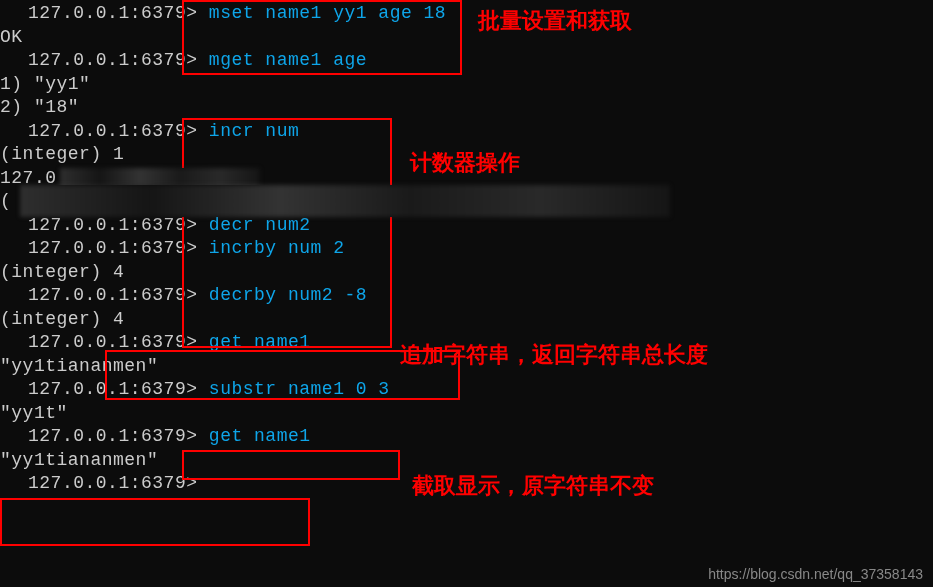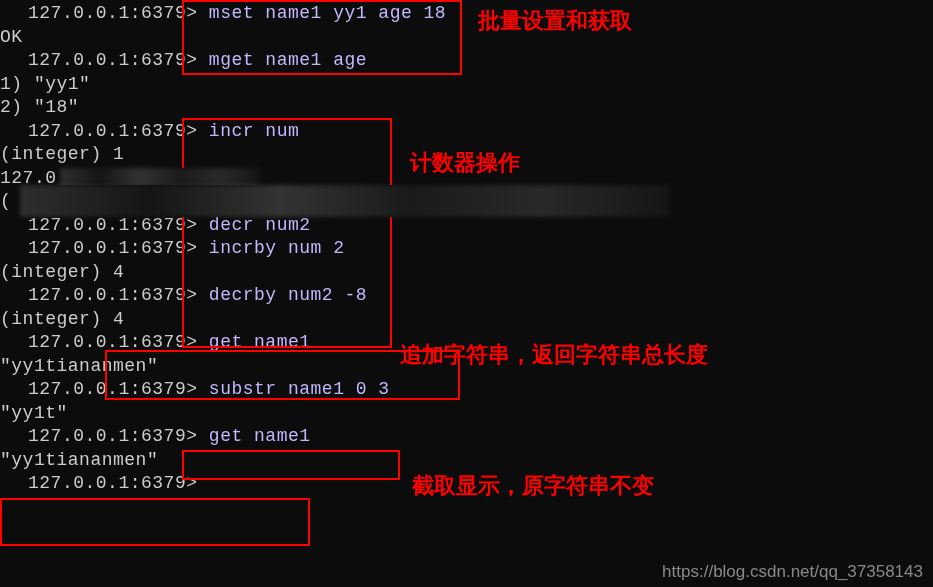--- a/index.html
+++ b/index.html
@@ -24,21 +24,21 @@
       color: #cccccc;
       white-space: pre;
       line-height: 23.5px;
       letter-spacing: 0.5px;
     }
     .prompt {
       color: #cccccc;
       margin-left: 28px;
     }
     .cmd {
-      color: #c4b5fd;
+      color: #0ea5e9;
     }
     .result {
       color: #cccccc;
     }
     .highlight-box {
       position: absolute;
       border: 2px solid #ff0000;
       background: transparent;
       pointer-events: none;
     }
@@ -48,21 +48,21 @@
       font-family: "Microsoft YaHei", "SimSun", sans-serif;
       font-size: 22px;
       font-weight: bold;
       pointer-events: none;
     }
     .watermark {
       position: absolute;
       bottom: 5px;
       right: 10px;
       color: #888888;
-      font-size: 17px;
+      font-size: 14px;
       font-family: Arial, sans-serif;
     }
     .censored {
       position: absolute;
       background: #0c0c0c;
     }
     .censored::after {
       content: "";
       position: absolute;
       inset: 0;

